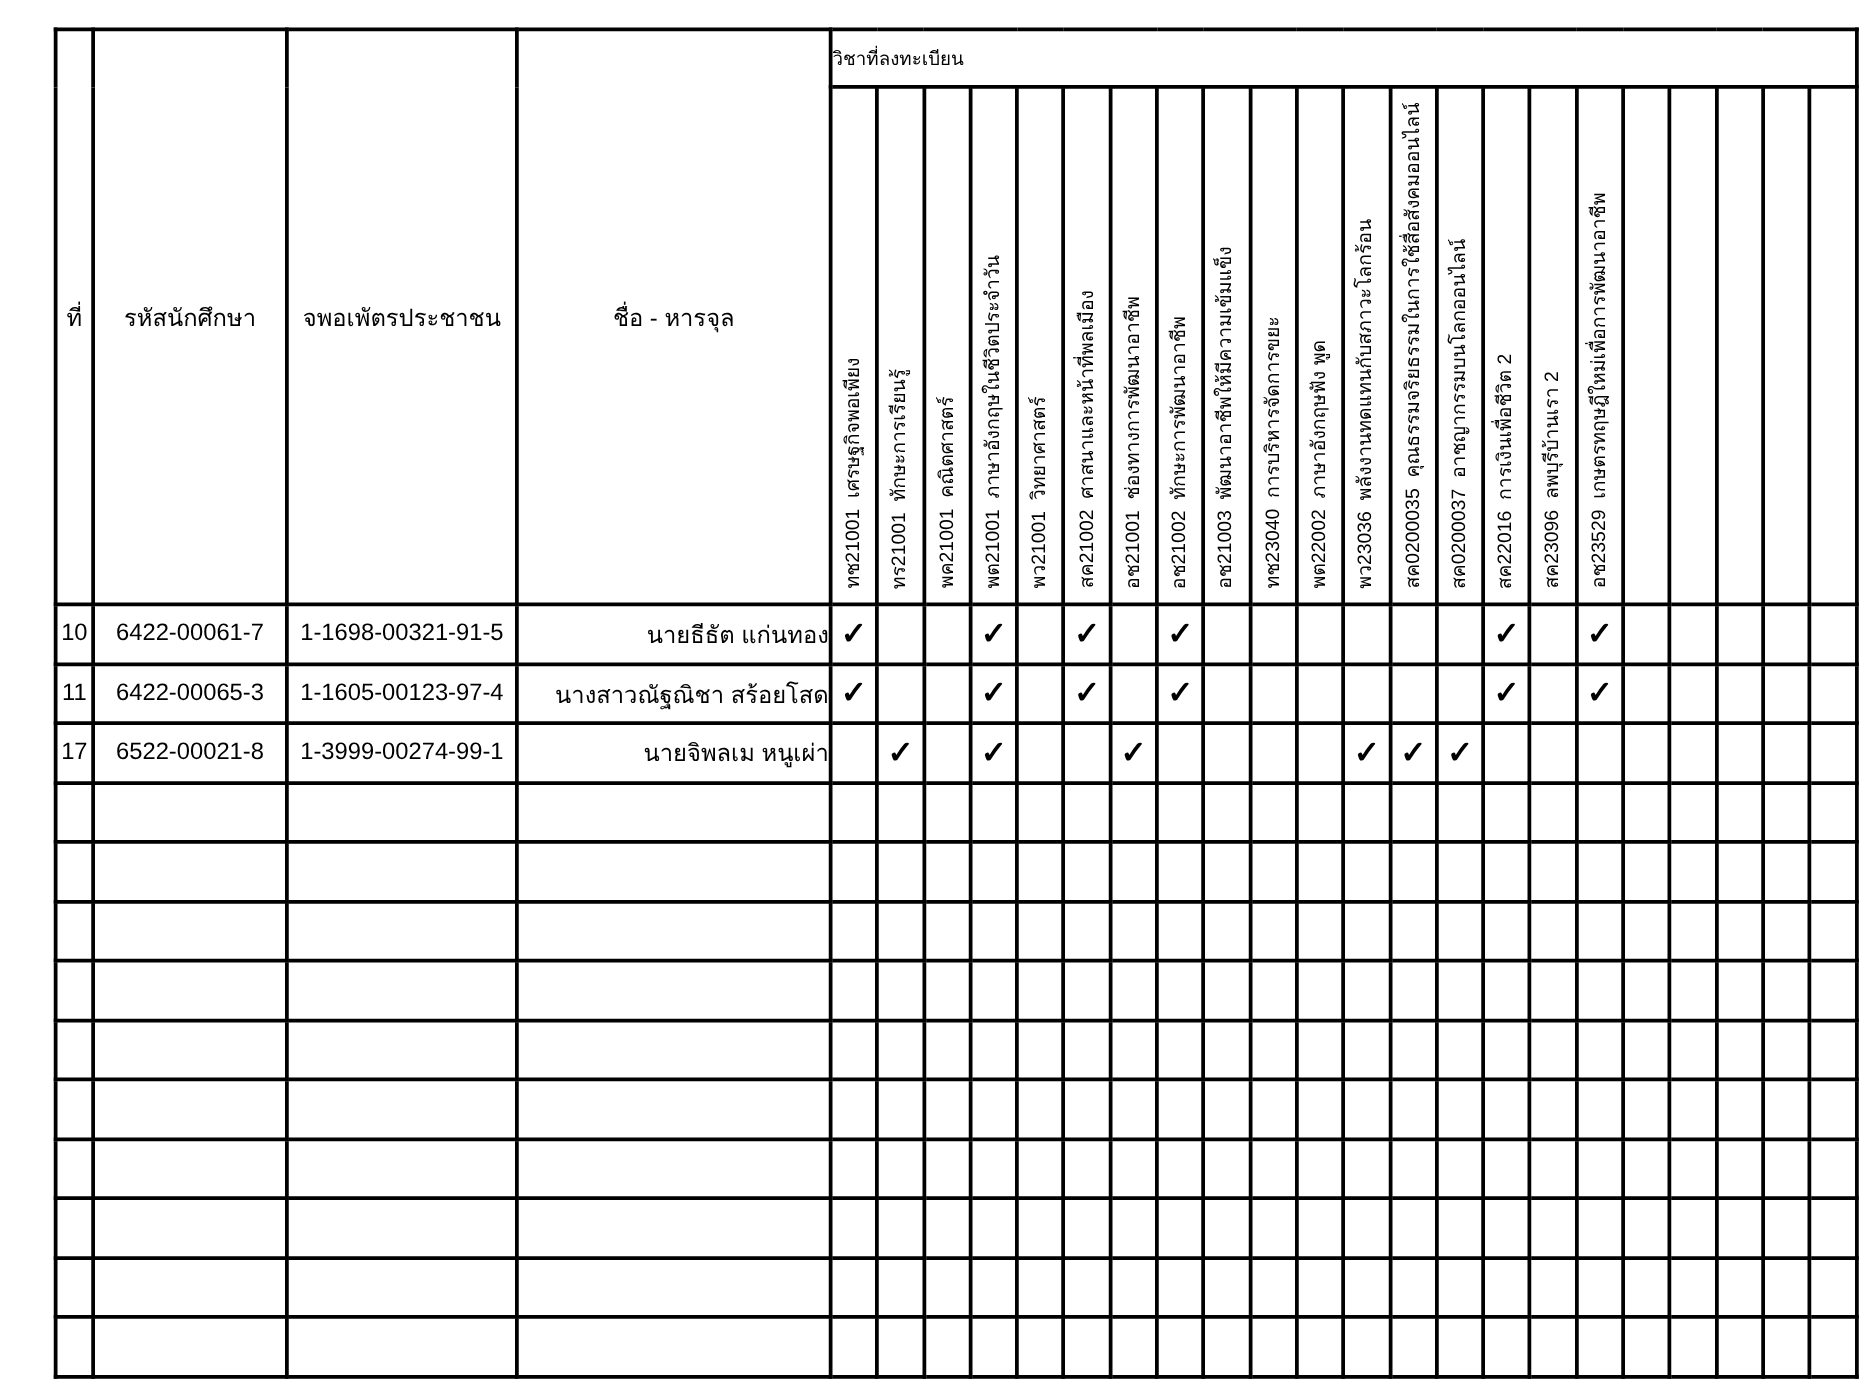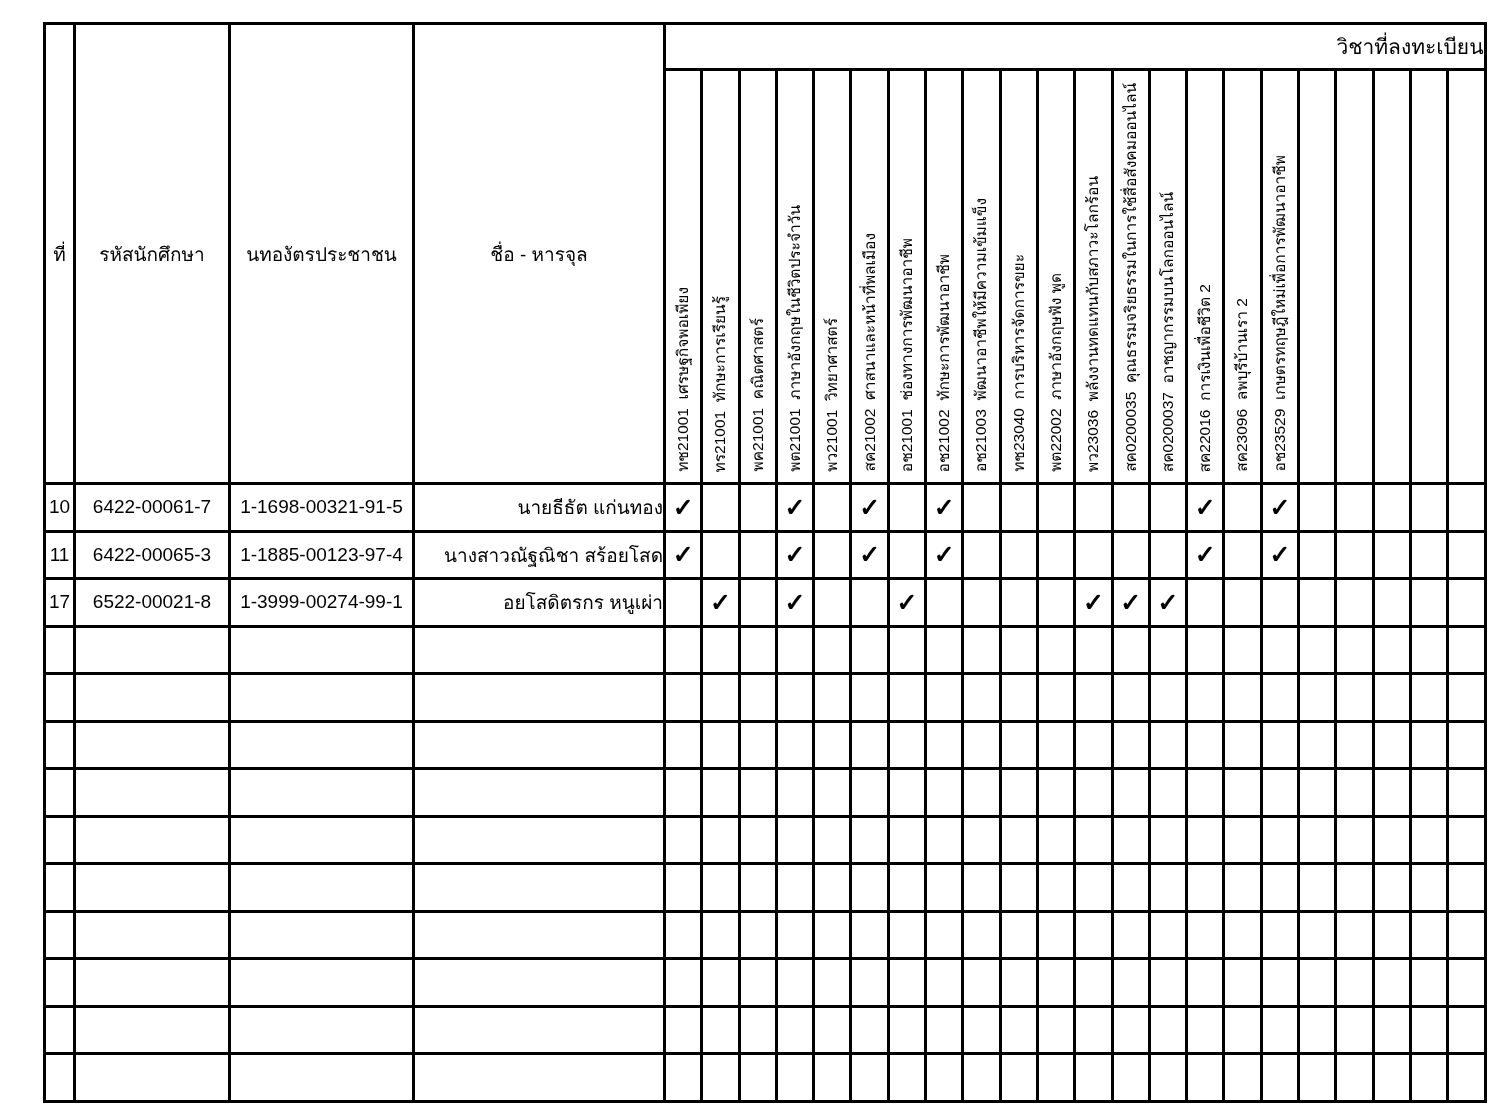--- a/index.html
+++ b/index.html
@@ -33,22 +33,22 @@
   tr.hrow-top { height: 46px; }
   tr.hrow-subj { height: 414px; }
   th.h-left {
     font-weight: normal;
     font-size: 19px;
     text-align: center;
     vertical-align: middle;
   }
   th.h-group {
     font-weight: normal;
-    font-size: 21px;
-    text-align: right;
+    font-size: 15px;
+    text-align: left;
     vertical-align: middle;
   }
   th.subj {
     vertical-align: bottom;
     text-align: center;
     font-weight: normal;
   }
   .vlabel {
     display: inline-block;
     writing-mode: vertical-rl;
@@ -119,21 +119,21 @@
         <col style="width: 37.3px;">
         <col style="width: 37.3px;">
         <col style="width: 37.3px;">
         <col style="width: 37.3px;">
         <col style="width: 37.3px;">
       </colgroup>
     <thead>
       <tr class="hrow-top">
         <th rowspan="2" class="h-left">ที่</th>
         <th rowspan="2" class="h-left">รหัสนักศึกษา</th>
-        <th rowspan="2" class="h-left">นทองัตรประชาชน</th>
+        <th rowspan="2" class="h-left">จพอเพัตรประชาชน</th>
         <th rowspan="2" class="h-left">ชื่อ - หารจุล</th>
         <th colspan="22" class="h-group">วิชาที่ลงทะเบียน</th>
       </tr>
       <tr class="hrow-subj" id="subject-header-row">
           <th class="subj"><span class="vlabel">ทช21001&nbsp;&nbsp;เศรษฐกิจพอเพียง</span></th>
           <th class="subj"><span class="vlabel">ทร21001&nbsp;&nbsp;ทักษะการเรียนรู้</span></th>
           <th class="subj"><span class="vlabel">พค21001&nbsp;&nbsp;คณิตศาสตร์</span></th>
           <th class="subj"><span class="vlabel">พต21001&nbsp;&nbsp;ภาษาอังกฤษในชีวิตประจำวัน</span></th>
           <th class="subj"><span class="vlabel">พว21001&nbsp;&nbsp;วิทยาศาสตร์</span></th>
           <th class="subj"><span class="vlabel">สค21002&nbsp;&nbsp;ศาสนาและหน้าที่พลเมือง</span></th>
@@ -180,21 +180,21 @@
           <td class="c-subj"><span class="check">✓</span></td>
           <td class="c-subj"></td>
           <td class="c-subj"></td>
           <td class="c-subj"></td>
           <td class="c-subj"></td>
           <td class="c-subj"></td>
         </tr>
         <tr>
           <td class="c-no">11</td>
           <td class="c-sid">6422-00065-3</td>
-          <td class="c-cid">1-1885-00123-97-4</td>
+          <td class="c-cid">1-1605-00123-97-4</td>
           <td class="c-name">นางสาวณัฐณิชา สร้อยโสด</td>
           <td class="c-subj"><span class="check">✓</span></td>
           <td class="c-subj"></td>
           <td class="c-subj"></td>
           <td class="c-subj"><span class="check">✓</span></td>
           <td class="c-subj"></td>
           <td class="c-subj"><span class="check">✓</span></td>
           <td class="c-subj"></td>
           <td class="c-subj"><span class="check">✓</span></td>
           <td class="c-subj"></td>
@@ -209,21 +209,21 @@
           <td class="c-subj"></td>
           <td class="c-subj"></td>
           <td class="c-subj"></td>
           <td class="c-subj"></td>
           <td class="c-subj"></td>
         </tr>
         <tr>
           <td class="c-no">17</td>
           <td class="c-sid">6522-00021-8</td>
           <td class="c-cid">1-3999-00274-99-1</td>
-          <td class="c-name">อยโสดิตรกร หนูเผ่า</td>
+          <td class="c-name">นายจิพลเม หนูเผ่า</td>
           <td class="c-subj"></td>
           <td class="c-subj"><span class="check">✓</span></td>
           <td class="c-subj"></td>
           <td class="c-subj"><span class="check">✓</span></td>
           <td class="c-subj"></td>
           <td class="c-subj"></td>
           <td class="c-subj"><span class="check">✓</span></td>
           <td class="c-subj"></td>
           <td class="c-subj"></td>
           <td class="c-subj"></td>

